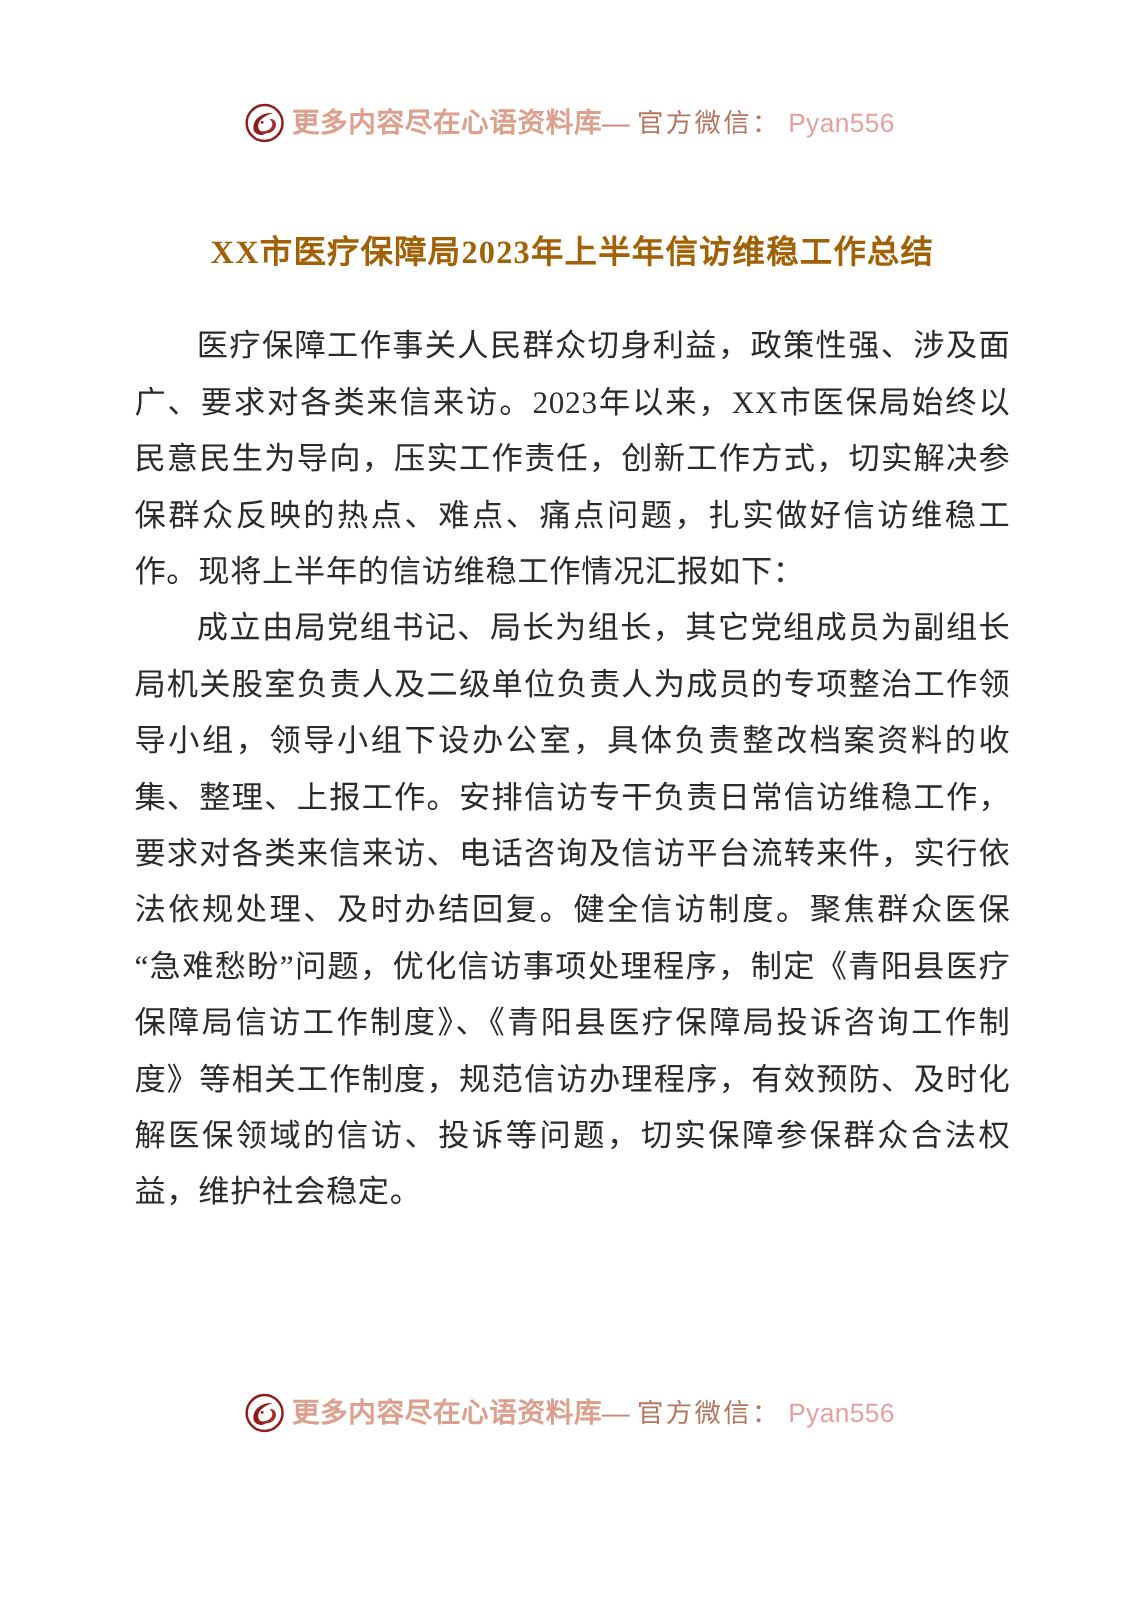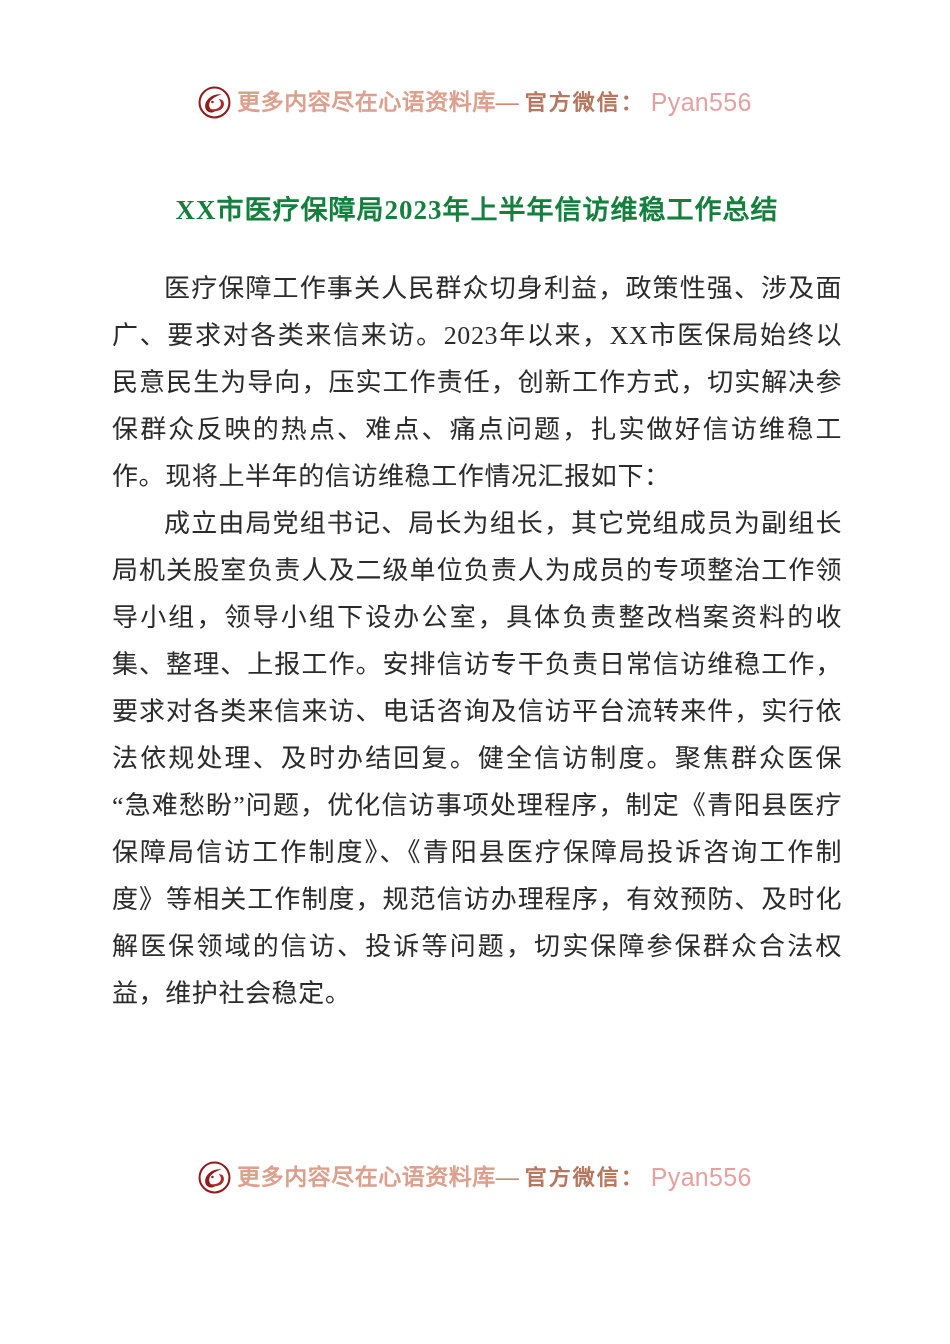--- a/index.html
+++ b/index.html
@@ -49,47 +49,47 @@
     color: #dba08e;
     line-height: 1;
   }
   .wm-text .wm-dash {
     color: #c98a78;
     letter-spacing: 0;
   }
   .wm-label {
     font-family: "Liberation Serif", "DejaVu Serif", serif;
     font-size: 22px;
-    font-weight: 700;
+    font-weight: 400;
     color: #b5775f;
     letter-spacing: 2px;
     line-height: 1;
   }
   .wm-handle {
     font-family: "Liberation Sans", sans-serif;
-    font-size: 25px;
+    font-size: 22px;
     font-weight: 400;
     color: #e3a2a0;
     letter-spacing: 0.3px;
     line-height: 1;
   }
 
   
   .doc {
     position: absolute;
     top: 190px;
     left: 112px;
     width: 730px;
   }
 
   .doc-title {
     font-family: "Liberation Serif", "DejaVu Serif", serif;
     font-size: 27px;
     font-weight: 700;
-    color: #15803d;
+    color: #a16207;
     text-align: center;
     letter-spacing: 1px;
     line-height: 1.5;
     margin: 0 0 34px 0;
   }
 
   .para {
     font-family: "Liberation Serif", "DejaVu Serif", serif;
     font-size: 26px;
     font-weight: 400;

